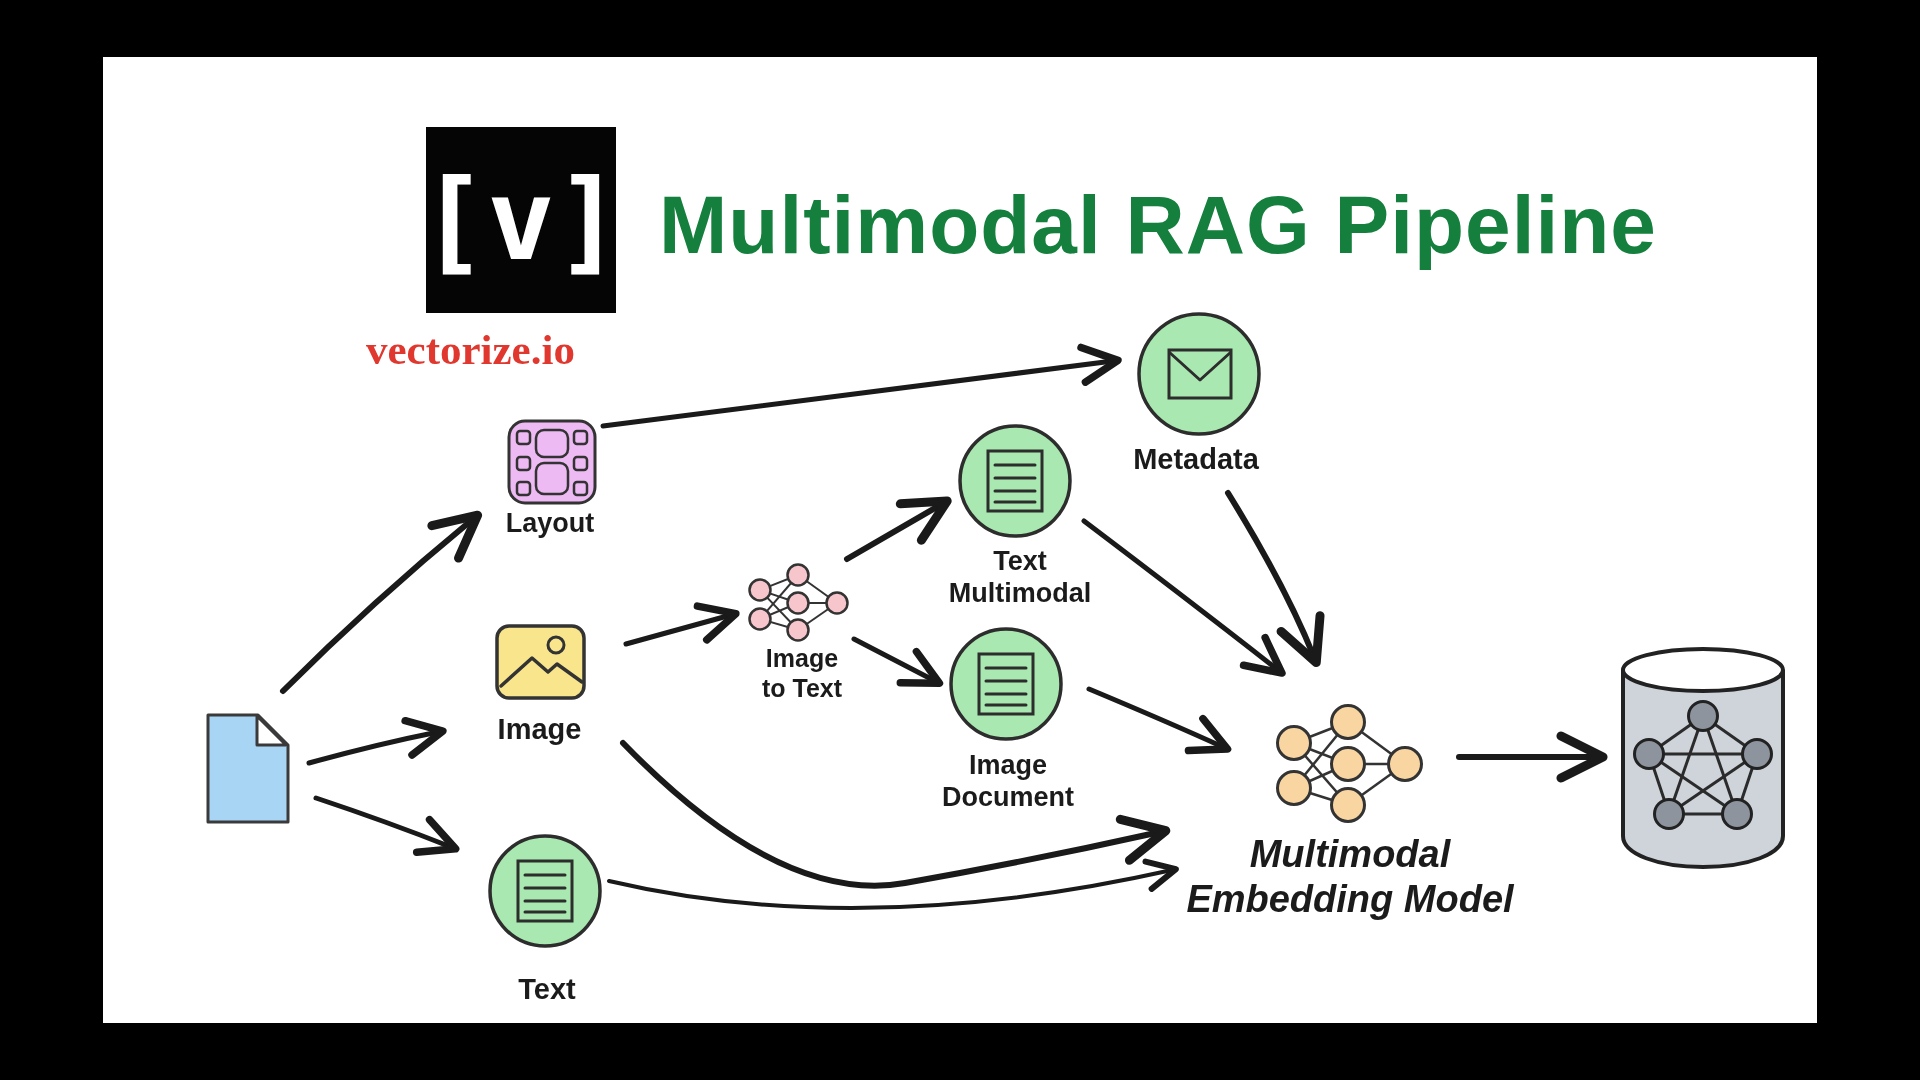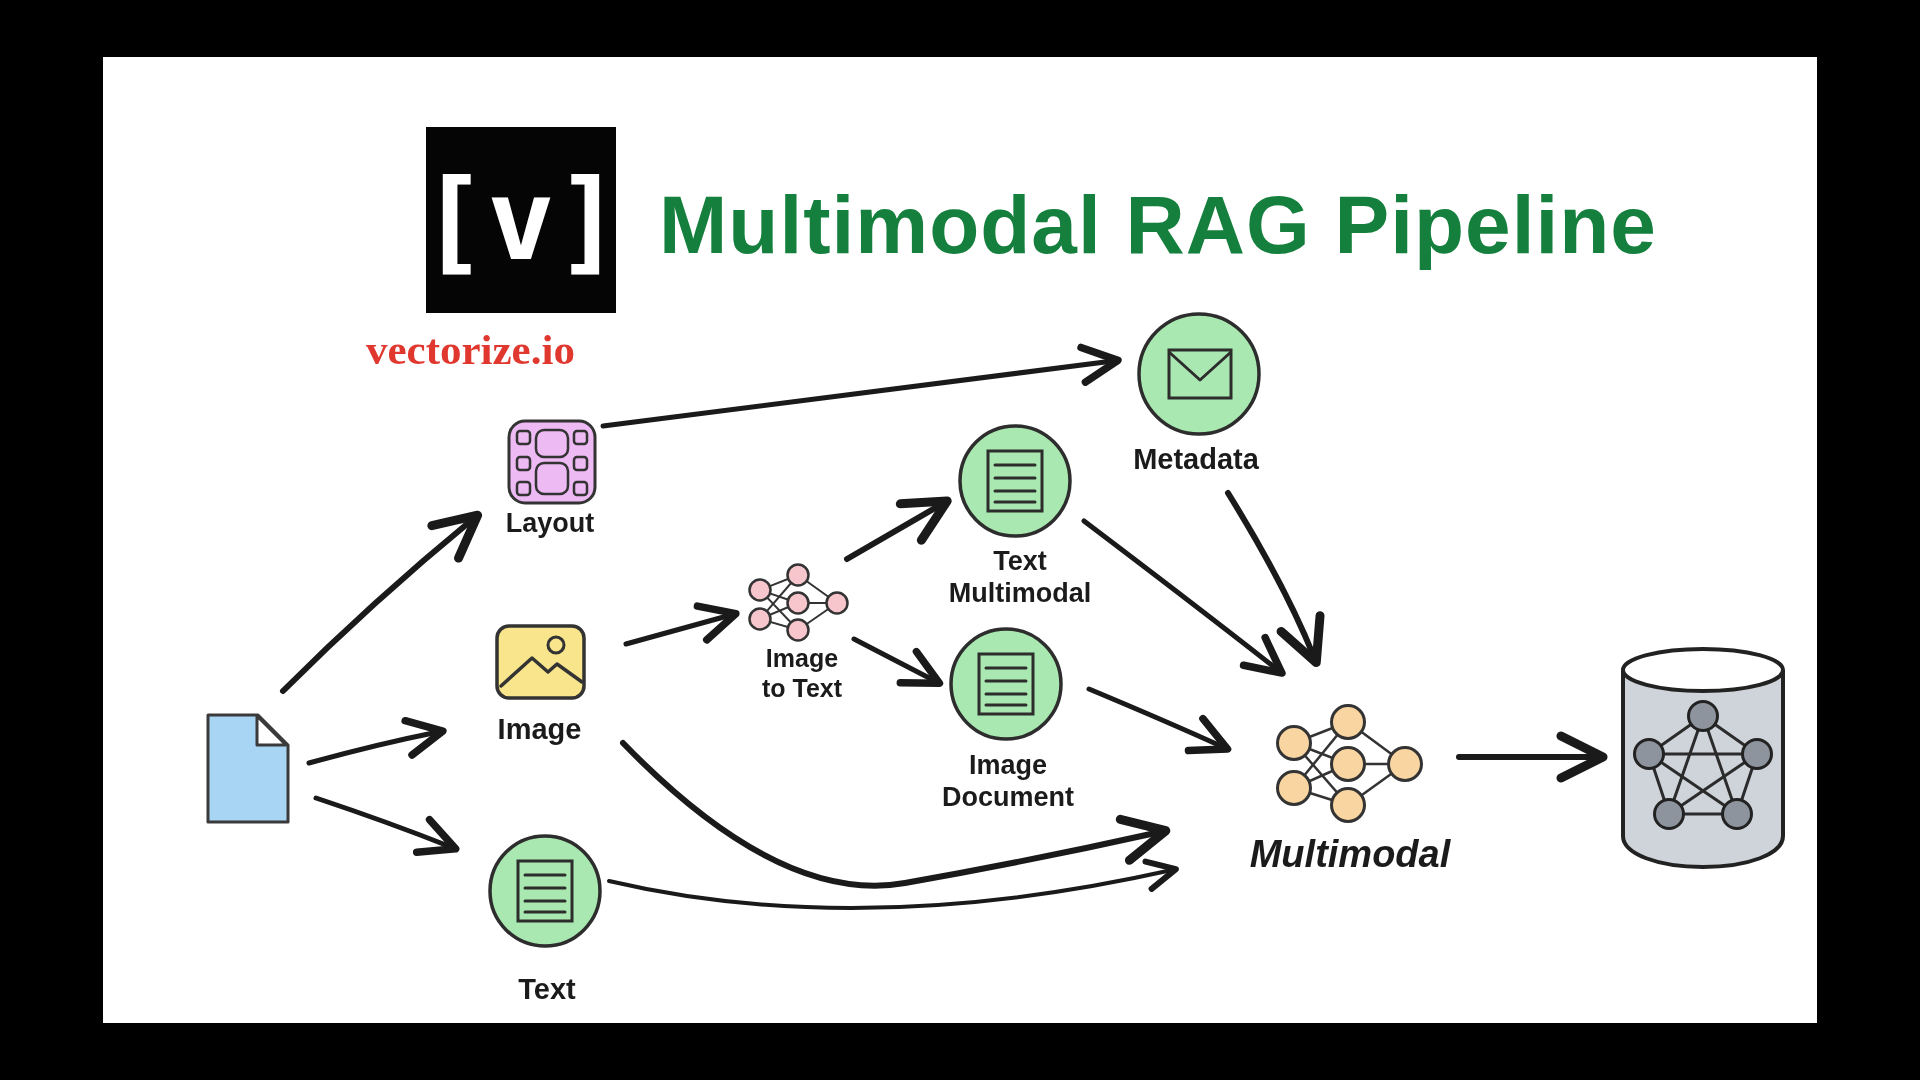--- a/index.html
+++ b/index.html
@@ -187,20 +187,21 @@
       <circle cx="22" cy="43" r="16.5"></circle>
         <circle cx="22" cy="88" r="16.5"></circle>
       <circle cx="76" cy="22" r="16.5"></circle>
         <circle cx="76" cy="64" r="16.5"></circle>
       <circle cx="76" cy="105" r="16.5"></circle>
         <circle cx="133" cy="64" r="16.5"></circle>
     </g>
   </svg>
   <div class="lbl lbl-md" style="left:1167px;top:832px;width:366px">
     <div>Multimodal</div>
+    <div>Embedding Model</div>
   </div>
 
   <svg class="abs" style="left:1616px;top:638px" width="174" height="232" viewBox="0 0 174 232">
     <path d="M7,32 L7,198 C7,216 42,229 87,229 C132,229 167,216 167,198 L167,32" style="fill:var(--db-gray)" stroke="#222" stroke-width="4"></path>
     <ellipse cx="87" cy="32" rx="80" ry="21" fill="#ffffff" stroke="#222" stroke-width="4"></ellipse>
     <g stroke="#2b2b2b" stroke-width="3">
       <line x1="87" y1="78" x2="33" y2="116"></line>
         <line x1="87" y1="78" x2="141" y2="116"></line>
       <line x1="87" y1="78" x2="53" y2="176"></line>
         <line x1="87" y1="78" x2="121" y2="176"></line>

